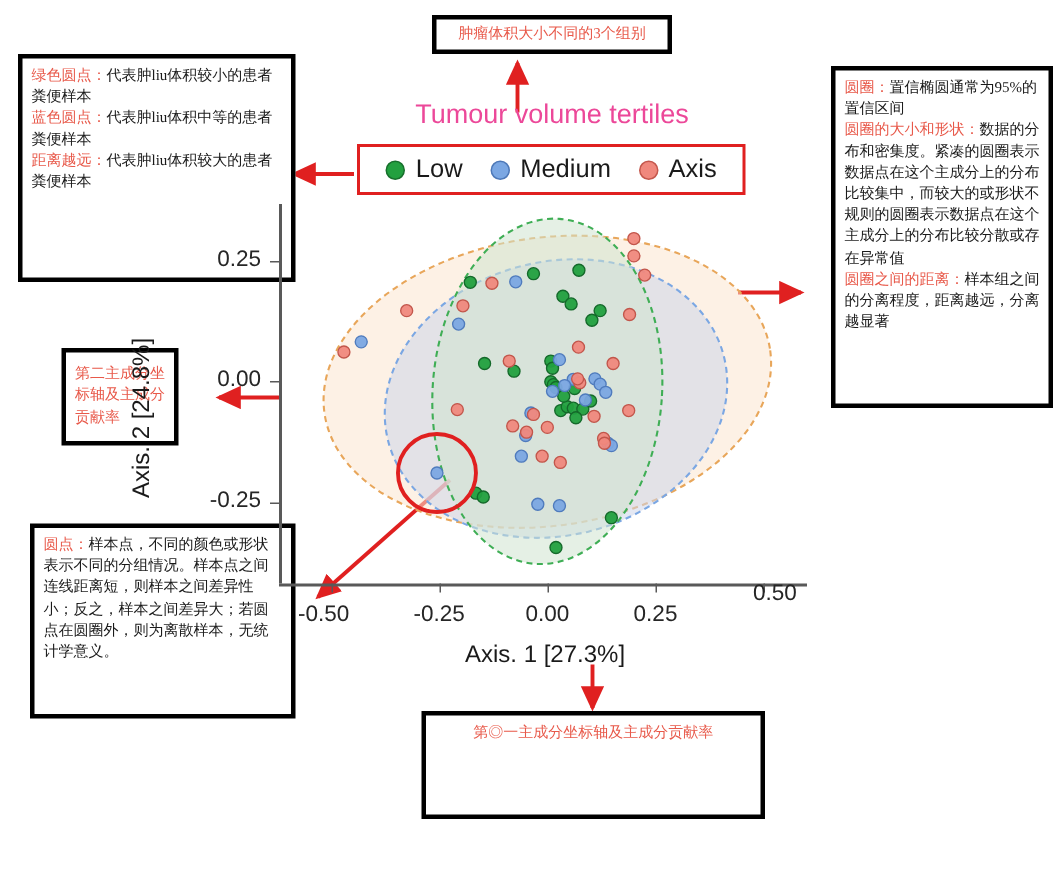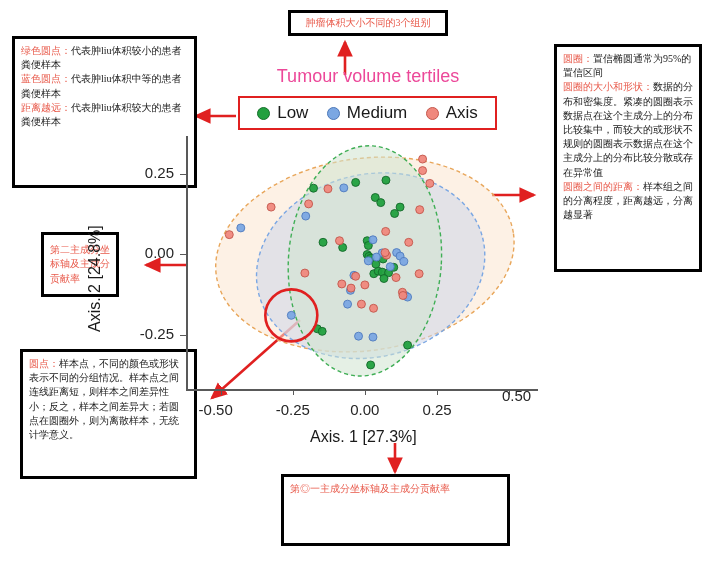--- a/index.html
+++ b/index.html
@@ -115,21 +115,21 @@
     <span class="kw">圆圈：</span><span>置信椭圆通常为95%的置信区间</span>
   </p>
   <p>
     <span class="kw">圆圈的大小和形状：</span><span>数据的分布和密集度。紧凑的圆圈表示数据点在这个主成分上的分布比较集中，而较大的或形状不规则的圆圈表示数据点在这个主成分上的分布比较分散或存在异常值</span>
   </p>
   <p>
     <span class="kw">圆圈之间的距离：</span><span>样本组之间的分离程度，距离越远，分离越显著</span>
   </p>
 </div>
 
-<div class="ann-box" id="bottom-axis1-box" style="left:281px;top:474px;width:229px;height:72px;">
+<div class="ann-box" id="bottom-axis1-box" style="left:281px;top:474px;width:229px;height:72px;text-align:center;">
   <p class="kw">第◎一主成分坐标轴及主成分贡献率</p>
 </div>
 
 <div id="chart-panel">
 
   <div class="legend-title">Tumour volume tertiles</div>
 
   <div id="legend-box">
     <div class="legend-item">
       <span class="legend-dot" style="background:#22a03f;border:1px solid #17702c;"></span>

